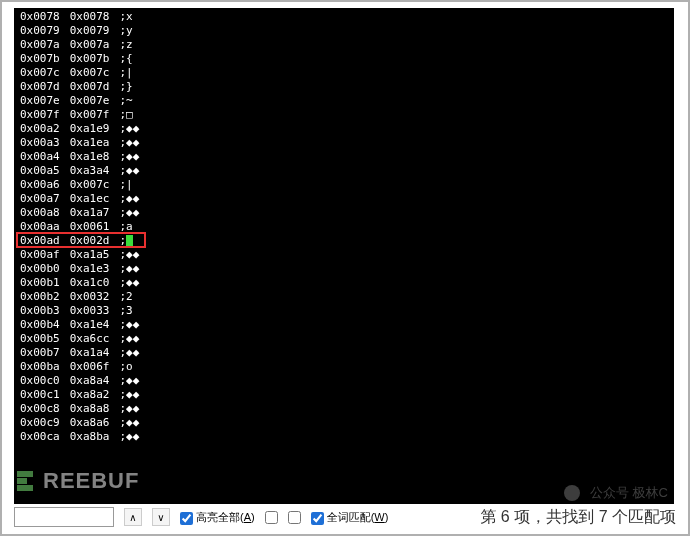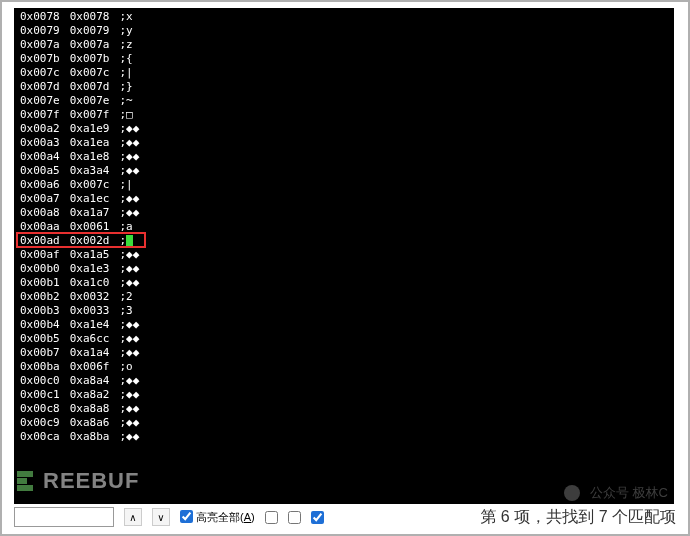--- a/index.html
+++ b/index.html
@@ -88,21 +88,21 @@
       border: 1px solid #ccc;
       background: #f5f5f5;
       display: flex;
       align-items: center;
       justify-content: center;
       font-size: 10px;
       cursor: pointer;
     }
     .chk {
       display: flex;
-      align-items: flex-start;
+      align-items: flex-end;
       gap: 3px;
       font-size: 11px;
     }
     .chk input { width: 13px; height: 13px; accent-color: #1e6fd6; }
     .chk .u { text-decoration: underline; }
     .status { margin-left: auto; font-size: 16px; color: #333; }
     .freebuf {
       position: absolute;
       left: 15px;
       bottom: 40px;
@@ -190,15 +190,16 @@
     <span><span>高亮全部(</span><span class="u">A</span><span>)</span></span>
   </label>
   <label class="chk">
     <input type="checkbox" style="">
   </label>
   <label class="chk">
     <input type="checkbox" style="">
   </label>
   <label class="chk">
     <input type="checkbox" checked="" style="">
+    <span><span>全词匹配(</span><span class="u">W</span><span>)</span></span>
   </label>
   <span class="status">第 6 项，共找到 7 个匹配项</span>
 </div>
 
 </body></html>

